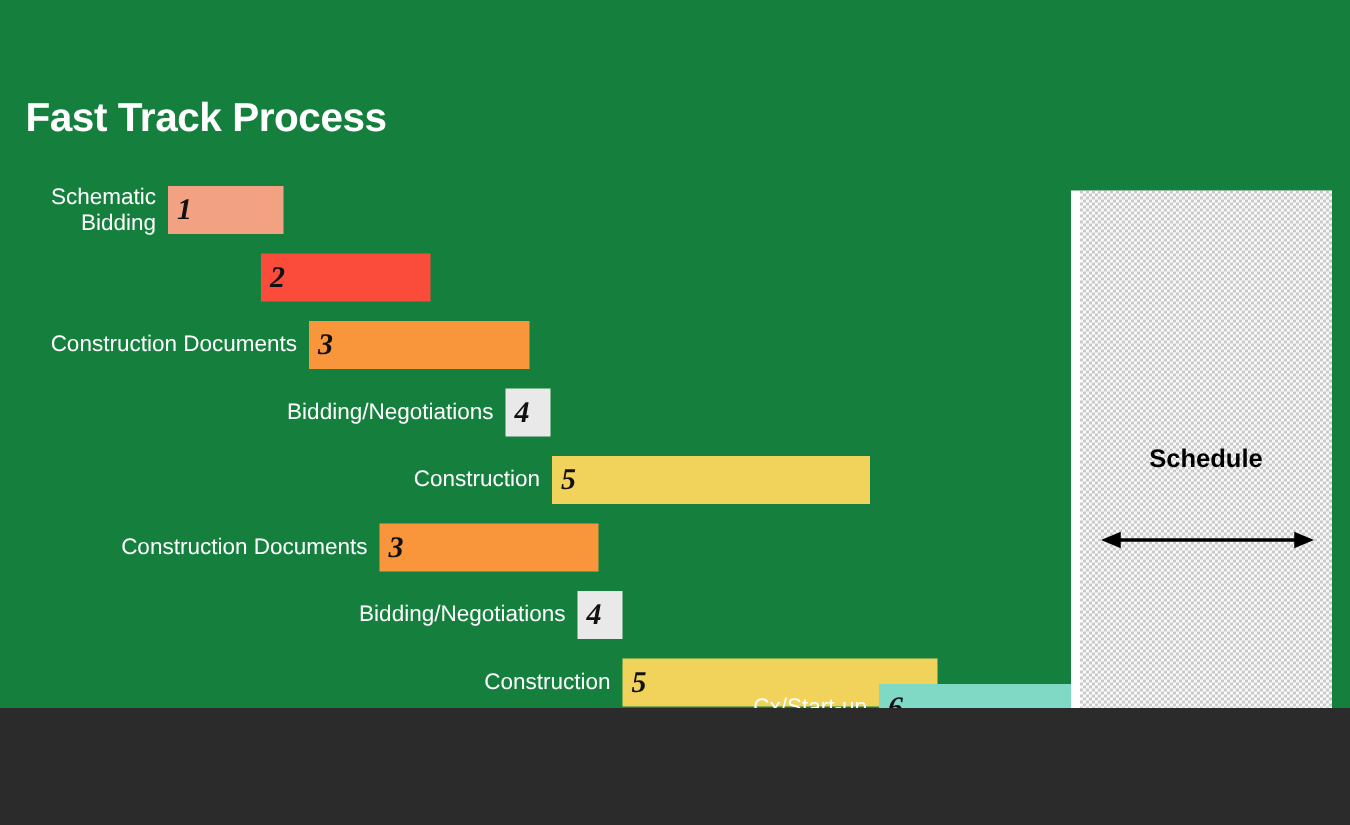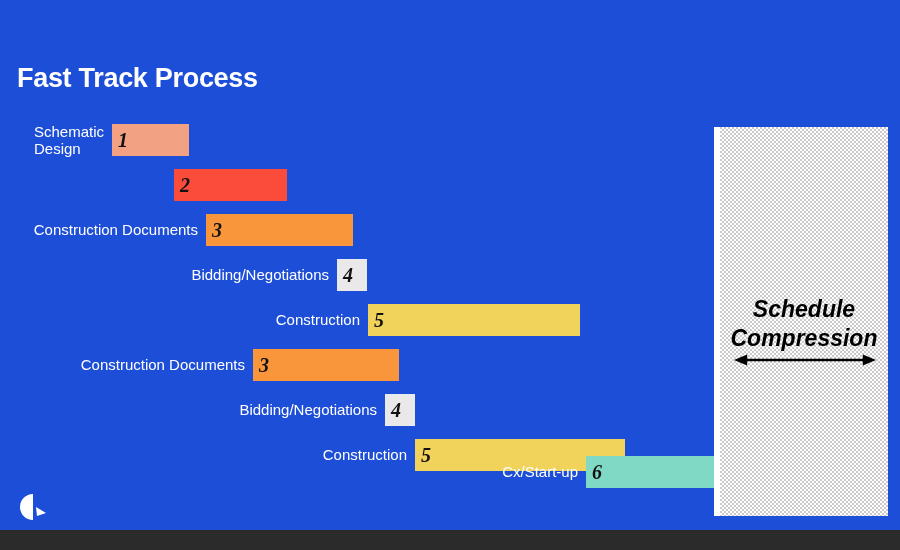--- a/index.html
+++ b/index.html
@@ -6,22 +6,22 @@
     margin: 0;
     padding: 0;
     background: #2b2b2b;
   }
   body {
     font-family: "Liberation Sans", sans-serif;
   }
   #slide {
     position: relative;
     width: 900px;
-    height: 530px;
-    background: #1d4ed8;
+    height: 472px;
+    background: #15803d;
     overflow: hidden;
   }
   #title {
     position: absolute;
     left: 17px;
     top: 63px;
     font-size: 27px;
     font-weight: bold;
     color: #ffffff;
     letter-spacing: -0.3px;
@@ -56,25 +56,24 @@
       linear-gradient(45deg, #ffffff 25%, transparent 25%, transparent 75%, #ffffff 75%);
     background-size: 4px 4px;
     background-position: 0 0, 2px 2px;
   }
   #panel-label {
     position: absolute;
     left: 6px;
     right: 0;
     top: 168px;
     text-align: center;
-    font-size: 23px;
+    font-size: 17px;
     font-weight: bold;
     color: #000000;
     line-height: 1.25;
-    font-style: italic;
   }
   #panel-arrow {
     position: absolute;
     left: 20px;
     right: 12px;
     top: 226px;
     height: 14px;
   }
 
   
@@ -82,20 +81,21 @@
     position: absolute;
     height: 32px;
     display: flex;
     align-items: center;
   }
   .row-label {
     position: absolute;
     right: 100%;
     padding-right: 8px;
     white-space: nowrap;
+    text-align: right;
     font-size: 15px;
     color: #ffffff;
     line-height: 1.15;
   }
   .bar {
     height: 32px;
     box-sizing: border-box;
     display: flex;
     align-items: center;
     padding-left: 6px;
@@ -123,36 +123,35 @@
 
 <div id="slide">
 
   <div id="title">Fast Track Process</div>
 
   <div id="panel">
     <div id="panel-stripe"></div>
     <div id="panel-fill"></div>
     <div id="panel-label">
       <div>Schedule</div>
-      <div>Compression</div>
     </div>
     <div id="panel-arrow">
       <svg width="100%" height="14" viewBox="0 0 140 14" preserveAspectRatio="none">
         <line x1="10" y1="7" x2="130" y2="7" stroke="#000000" stroke-width="2.4"></line>
         <polygon points="0,7 13,1.5 13,12.5" fill="#000000"></polygon>
         <polygon points="140,7 127,1.5 127,12.5" fill="#000000"></polygon>
       </svg>
     </div>
   </div>
 
   <div id="bars">
       <div class="row" style="left: 112px; top: 124px;">
         <div class="row-label">
           <div>Schematic</div>
-          <div>Design</div>
+          <div>Bidding</div>
         </div>
         <div class="bar" style="width: 77px; background: rgb(243, 161, 131);">
           <span class="bar-num">1</span>
         </div>
       </div>
       <div class="row" style="left: 174px; top: 169px;">
         <div class="bar" style="width: 113px; background: rgb(251, 76, 59);">
           <span class="bar-num">2</span>
         </div>
       </div>

